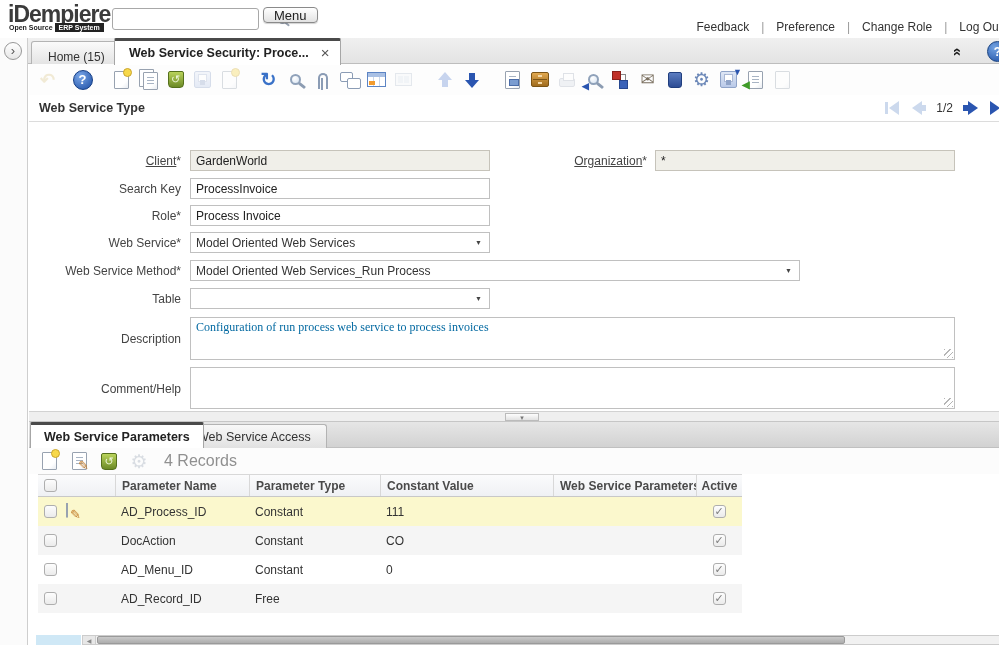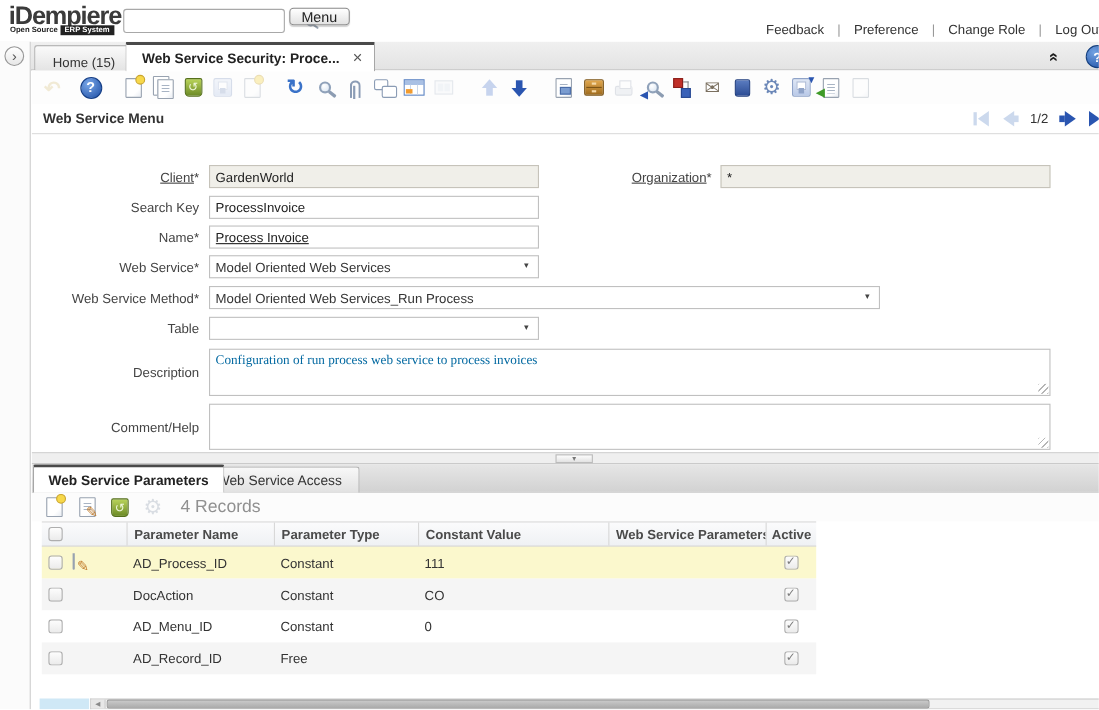--- a/index.html
+++ b/index.html
@@ -261,21 +261,21 @@
     <span class="tbicon">
         <span class="i-doc lines"></span>
         <span class="ovl-left-green">◀</span>
       </span>
     <span class="tbicon dim">
         <span class="i-doc"></span>
       </span>
   </div>
 
   <div class="title-row">
-    <span>Web Service Menu</span>
+    <span>Web Service Type</span>
   </div>
   <div class="recnav">
     <span class="navarr first" style="--c:#ccd9ed">
         <span class="nbar"></span>
         <span class="ntri left"></span>
       </span>
     <span class="navarr prev" style="--c:#ccd9ed">
         <span class="ntri left"></span>
         <span class="nstem"></span>
       </span>
@@ -295,22 +295,22 @@
     </div>
 
   <div class="flabel" style="left:495px; top:154px"><span class="u">Organization</span><span>*</span></div>
   <div class="fin ro" style="left:655px; top:150px; width:300px">
       <span>*</span>
     </div>
 
   <div class="flabel" style="left:29px; top:182px"><span>Search Key</span><span></span></div>
   <input class="fin" style="left: 190px; top: 178px; width: 300px;" value="ProcessInvoice">
 
-  <div class="flabel" style="left:29px; top:209px"><span>Name</span><span>*</span></div>
-  <input class="fin" style="left: 190px; top: 205px; width: 300px; text-decoration: underline;" value="Process Invoice">
+  <div class="flabel" style="left:29px; top:209px"><span>Role</span><span>*</span></div>
+  <input class="fin" style="left: 190px; top: 205px; width: 300px;" value="Process Invoice">
 
   <div class="flabel" style="left:29px; top:236px"><span>Web Service</span><span>*</span></div>
   <div class="fsel" style="left:190px; top:232px; width:300px">
     <span>Model Oriented Web Services</span>
     <span class="dd-arrow">▼</span>
   </div>
 
   <div class="flabel" style="left:29px; top:264px"><span>Web Service Method</span><span>*</span></div>
   <div class="fsel" style="left:190px; top:260px; width:610px">
     <span>Model Oriented Web Services_Run Process</span>

